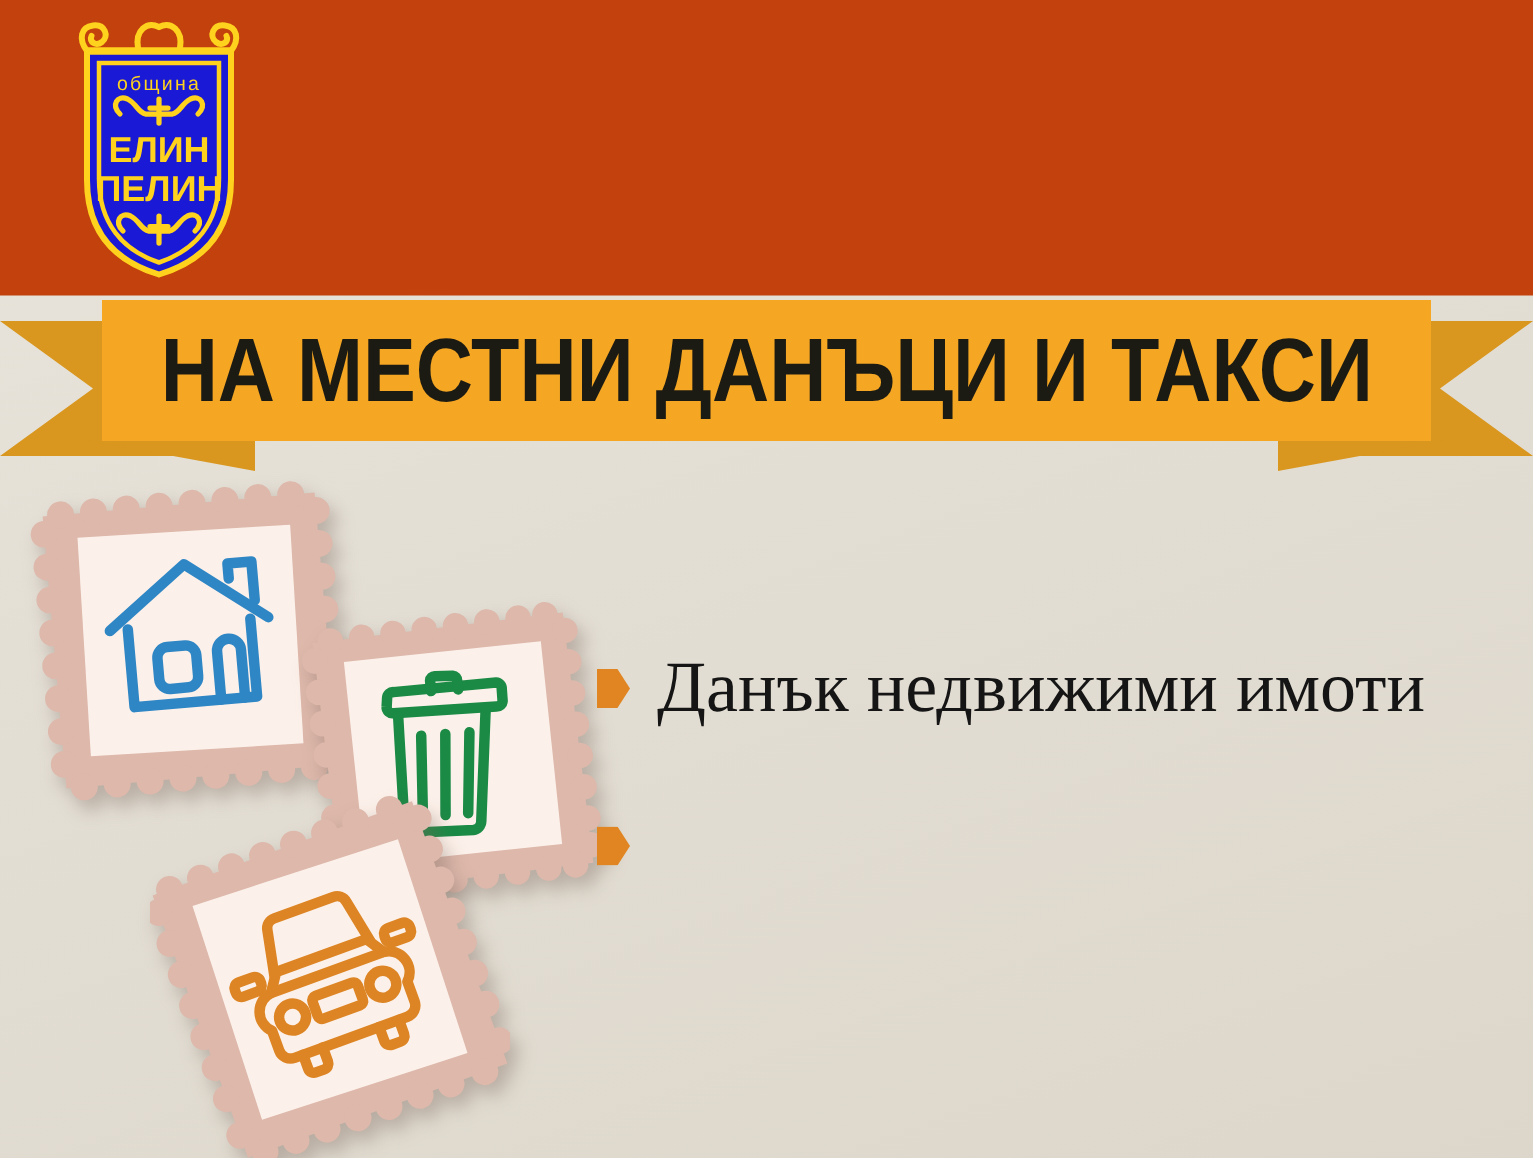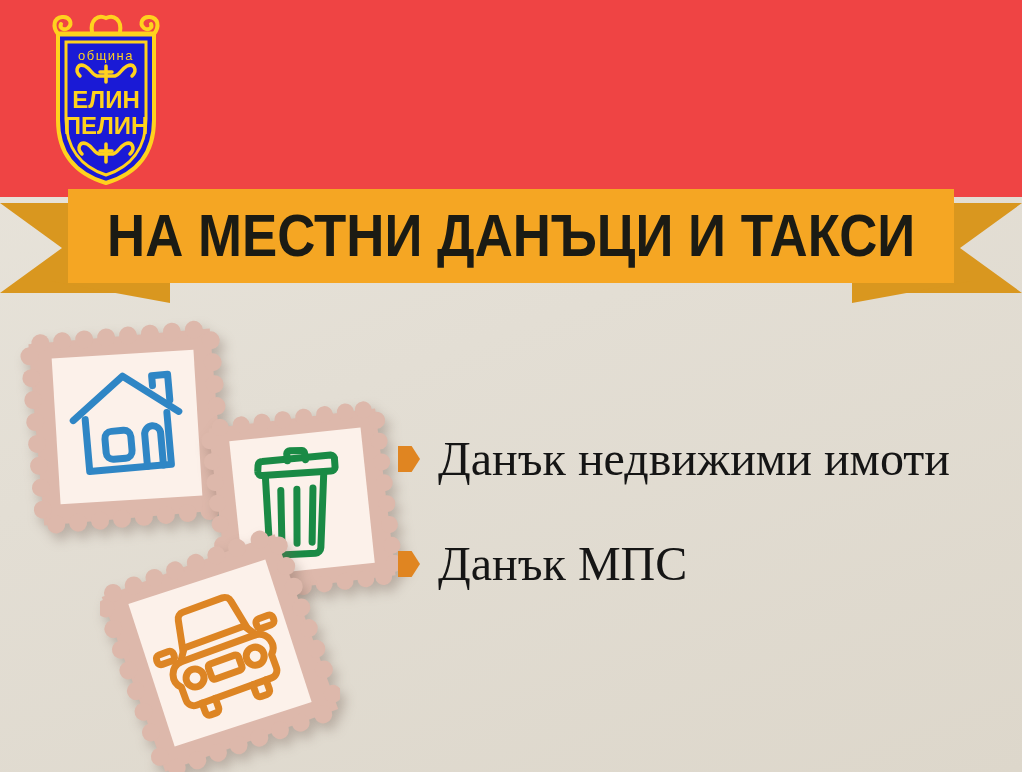--- a/index.html
+++ b/index.html
@@ -6,42 +6,42 @@
   html,body { width:1022px; height:772px; overflow:hidden; }
   body {
     font-family:"Liberation Sans", sans-serif;
     background:linear-gradient(160deg,#e9e5dc 0%,#e3ded4 45%,#ddd7cb 100%);
     position:relative;
   }
 
   
   #header{
     position:absolute; left:0; top:0; width:1022px; height:197px;
-    background:#ef4444; z-index:5;
+    background:#c2410c; z-index:5;
   }
   #logo-wrap{
     position:absolute; left:40px; top:8px; width:132px; height:182px;
   }
   #logo-wrap svg{ display:block; width:132px; height:182px; }
   #header-titles{
     position:absolute; left:180px; top:22px; width:820px;
     text-align:center;
   }
   .hdr-line{
     color:#ffffff; font-weight:bold;
     font-family:"Liberation Sans", sans-serif;
     font-size:58px; line-height:66px;
     letter-spacing:0px;
     transform:scaleX(0.86); transform-origin:center center;
     white-space:nowrap;
   }
 
   
   #ribbon{
-    position:absolute; left:0; top:185px; width:1022px; height:110px; z-index:6;
+    position:absolute; left:0; top:196px; width:1022px; height:110px; z-index:6;
   }
   .ribbon-tail{
     position:absolute; top:18px; width:120px; height:90px;
     background:#d9971f;
   }
   #ribbon-tail-left{
     left:0;
     clip-path:polygon(0 0, 120px 0, 120px 90px, 0 90px, 62px 45px);
   }
   #ribbon-tail-right{
@@ -305,16 +305,15 @@
 <div id="bullet-list">
 
   <div class="bullet-row">
     <span class="bullet-mark"></span>
     <span class="bullet-label">Данък недвижими имоти</span>
   </div>
 
 
   <div class="bullet-row">
     <span class="bullet-mark"></span>
-    <span class="bullet-label">Данък МПС</span>
   </div>
 
 </div>
 
 </body></html>

